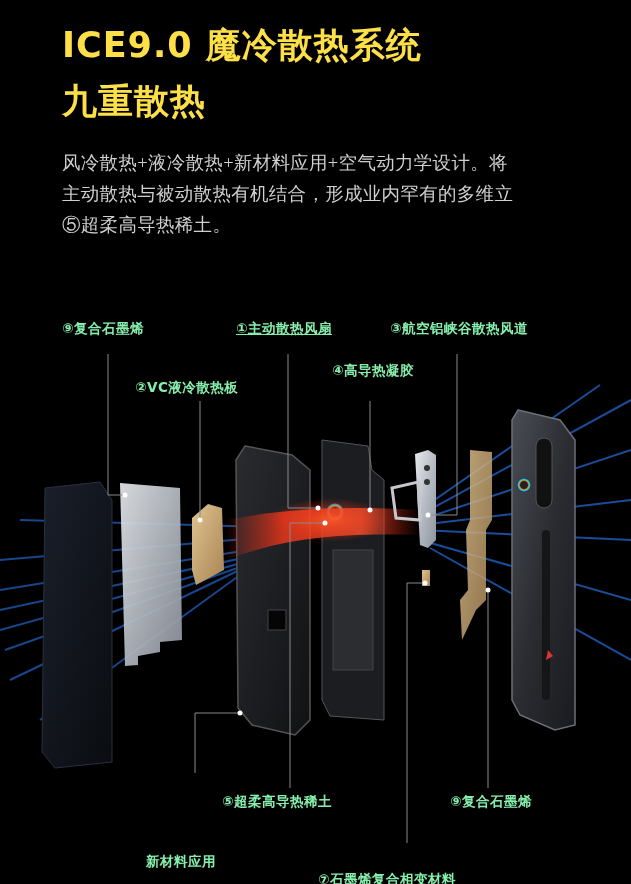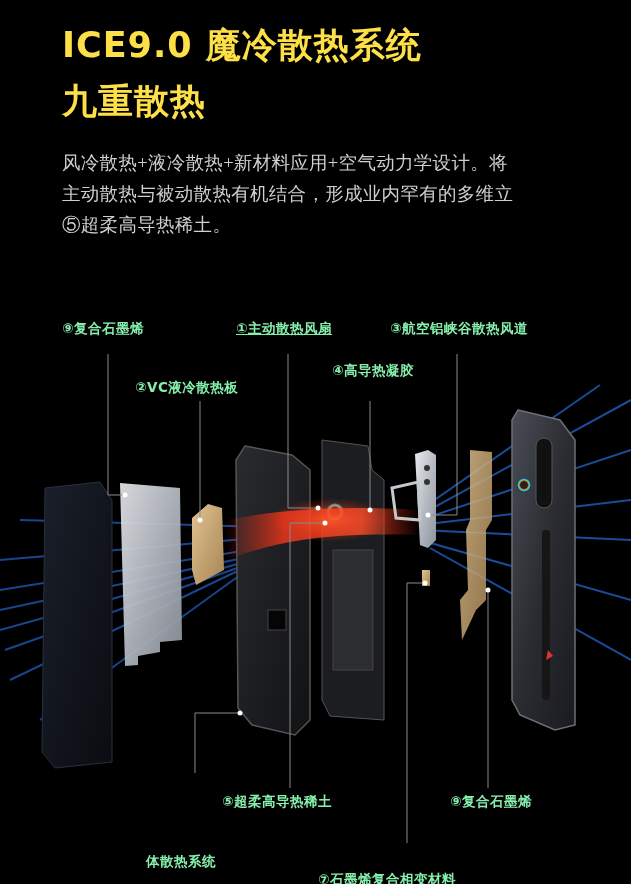--- a/index.html
+++ b/index.html
@@ -154,14 +154,14 @@
 </svg>
 </div>
 
 <div class="label" style="left:62px; top:320px;">⑨复合石墨烯</div>
 <div class="label" style="left:236px; top:320px;text-decoration:underline;">①主动散热风扇</div>
 <div class="label" style="left:390px; top:320px;">③航空铝峡谷散热风道</div>
 <div class="label" style="left:135px; top:379px;">②VC液冷散热板</div>
 <div class="label" style="left:332px; top:362px;">④高导热凝胶</div>
 <div class="label" style="left:222px; top:793px;">⑤超柔高导热稀土</div>
 <div class="label" style="left:450px; top:793px;">⑨复合石墨烯</div>
-<div class="label" style="left:146px; top:853px;">体散热系统</div>
+<div class="label" style="left:146px; top:853px;">新材料应用</div>
 <div class="label" style="left:318px; top:871px;">⑦石墨烯复合相变材料</div>
 
 </body></html>

